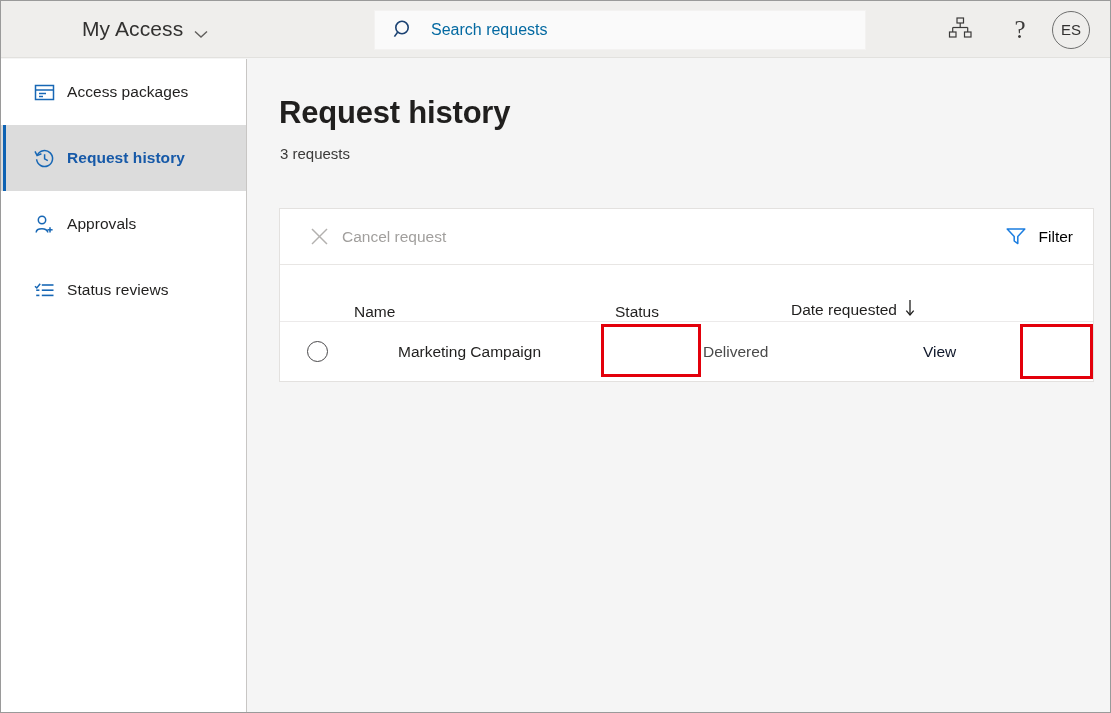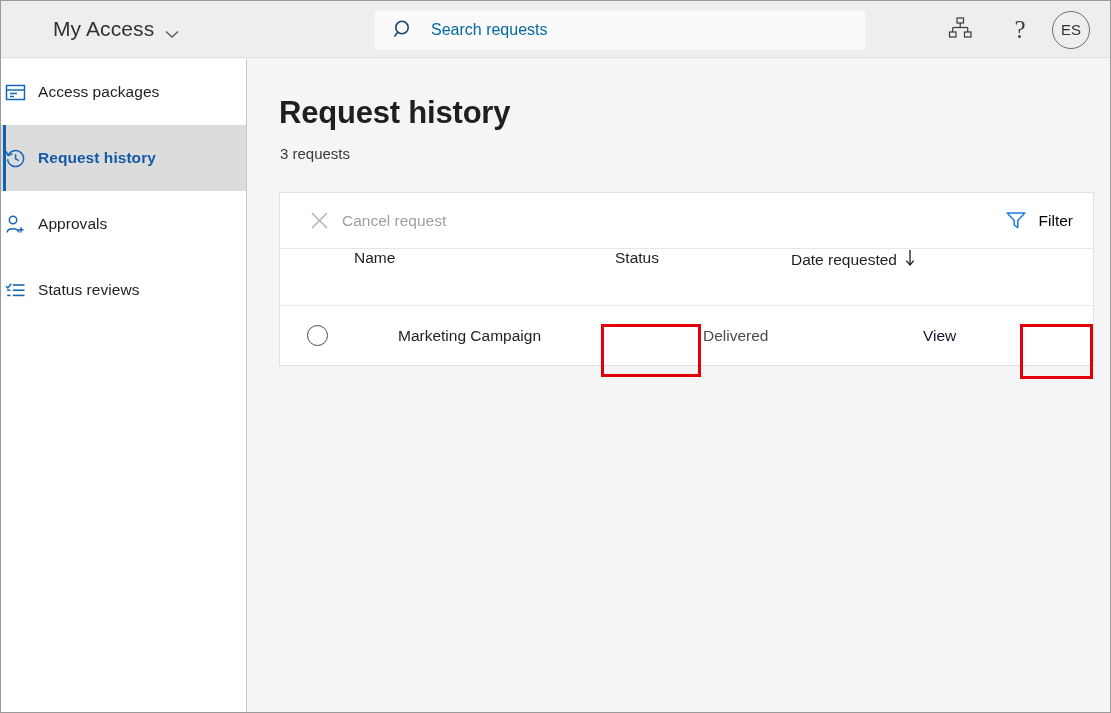--- a/index.html
+++ b/index.html
@@ -36,21 +36,21 @@
     border-bottom: 1px solid #e2e1de;
     box-sizing: border-box;
     display: flex;
     align-items: center;
   }
 
   .brand {
     display: flex;
     align-items: center;
     gap: 11px;
-    margin-left: 52px;
+    margin-left: 81px;
     cursor: pointer;
   }
   .brand-title {
     font-size: 21px;
     color: #323130;
     letter-spacing: 0.1px;
     font-weight: 400;
   }
   .chevron-down {
     display: inline-block;
@@ -133,21 +133,21 @@
     height: 654px;
     background: #ffffff;
     border-right: 1px solid #c8c6c4;
     box-sizing: border-box;
   }
   .nav-item {
     position: relative;
     height: 66px;
     display: flex;
     align-items: center;
-    padding-left: 3px;
+    padding-left: 32px;
     cursor: pointer;
     box-sizing: border-box;
   }
   .nav-item .nav-icon {
     width: 22px;
     height: 22px;
     display: flex;
     align-items: center;
     justify-content: center;
     margin-right: 12px;
@@ -194,21 +194,21 @@
   }
   .page-subtitle {
     margin: 14px 0 0 32px;
     font-size: 15px;
     color: #3b3a39;
   }
 
   .card {
     position: absolute;
     left: 31px;
-    top: 133px;
+    top: 149px;
     width: 815px;
     background: #ffffff;
     border: 1px solid #e3e1df;
     box-sizing: border-box;
   }
 
   .command-bar {
     height: 56px;
     display: flex;
     align-items: center;
@@ -228,21 +228,21 @@
     font-size: 15.5px;
     color: #a19f9d;
   }
   .cmd-btn.enabled .cmd-label { color: #000000; }
   .cmd-spacer { flex: 1; }
   .cmd-icon { display: flex; align-items: center; }
 
   .table-head {
     height: 57px;
     display: flex;
-    align-items: flex-start;
+    align-items: flex-end;
     border-bottom: 1px solid #eceaea;
     box-sizing: border-box;
   }
   .th {
     font-size: 15.5px;
     color: #201f1e;
     display: flex;
     align-items: center;
     gap: 7px;
   }

